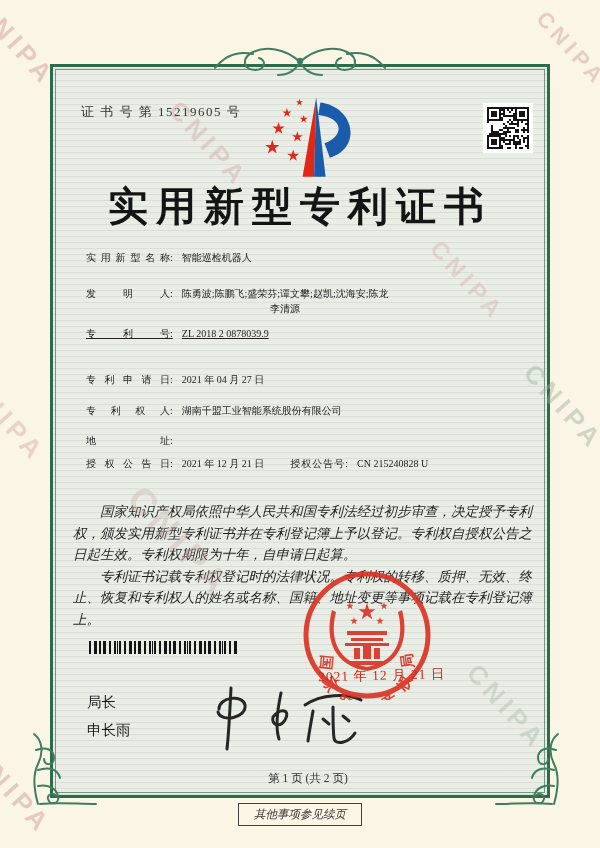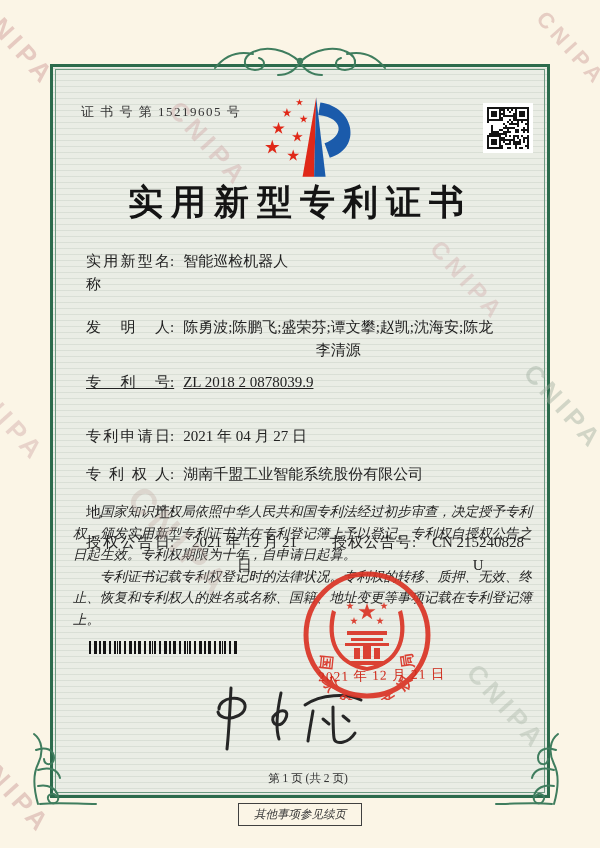--- a/index.html
+++ b/index.html
@@ -21,23 +21,23 @@
   .frame{position:absolute;left:50px;top:64px;width:494px;height:728px;z-index:1;
          border:3px solid #2c6b4c;background-color:#eaede5;
          background-image:repeating-linear-gradient(0deg,rgba(130,150,135,.16) 0,rgba(130,150,135,.16) 1px,transparent 1px,transparent 6px);}
   .frame-line{position:absolute;inset:2px;border:1px solid #6d9a82;pointer-events:none;}
   .content{position:absolute;inset:0;z-index:3;}
   .cert-no{position:absolute;left:28px;top:36px;font-size:13px;letter-spacing:1.5px;color:#333;}
   .logo{position:absolute;left:205px;top:26px;}
   .qr{position:absolute;left:430px;top:36px;background:#fff;padding:4px;line-height:0;}
   .qr-grid{display:grid;grid-template-columns:repeat(21,2px);grid-auto-rows:2px;}
   .qr-grid .d{background:#151515;}
-  .title{position:absolute;top:112px;left:0;width:100%;text-align:center;font-size:35px;
+  .title{position:absolute;top:112px;left:0;width:100%;text-align:center;font-size:40px;
          font-weight:bold;letter-spacing:8px;color:#141414;}
-  .fields{position:absolute;left:33px;top:183px;right:16px;font-size:15px;line-height:1.5;}
+  .fields{position:absolute;left:33px;top:183px;right:16px;font-size:10px;line-height:1.5;}
   .frow{display:flex;align-items:flex-start;}
   .flabel{width:84px;flex:none;text-align:justify;text-align-last:justify;}
   .fcolon{flex:none;margin-right:9px;}
   .fvalue{white-space:pre-line;text-align:center;}
   .mb1{margin-bottom:21px;}.mb2{margin-bottom:10px;}.mb3{margin-bottom:31px;text-decoration:underline;}
   .mb4{margin-bottom:16px;}.mb5{margin-bottom:15px;}.mb6{margin-bottom:8px;}
   .pair2{margin-left:26px;}
   .flabel2{flex:none;letter-spacing:1px;}
   .legal{position:absolute;left:20px;right:13px;top:434px;font-size:13.5px;line-height:21.5px;
          font-style:italic;color:#1f1f1f;}
@@ -604,20 +604,24 @@
         </div>
       </div>
 
       <div class="legal">
         <p>国家知识产权局依照中华人民共和国专利法经过初步审查，决定授予专利权，颁发实用新型专利证书并在专利登记簿上予以登记。专利权自授权公告之日起生效。专利权期限为十年，自申请日起算。</p>
         <p>专利证书记载专利权登记时的法律状况。专利权的转移、质押、无效、终止、恢复和专利权人的姓名或名称、国籍、地址变更等事项记载在专利登记簿上。</p>
       </div>
 
       <div class="barcode"></div>
 
+      <div class="director">
+        <div>局长</div>
+        <div>申长雨</div>
+      </div>
 
       <div class="signature">
         <svg width="170" height="72" viewBox="0 0 170 72">
           <g fill="none" stroke="#262626" stroke-width="3" stroke-linecap="round" stroke-linejoin="round">
             <path d="M18,26 C18,14 42,11 44,22 C46,35 20,40 17,29"></path>
             <path d="M30,5 C29,25 28,48 26,66"></path>
             <path d="M72,34 C80,24 90,27 84,37 C79,45 70,42 72,34"></path>
             <path d="M80,10 C77,24 74,44 78,56"></path>
             <path d="M104,22 C120,11 146,10 160,17"></path>
             <path d="M112,28 C110,40 108,50 107,58"></path>

